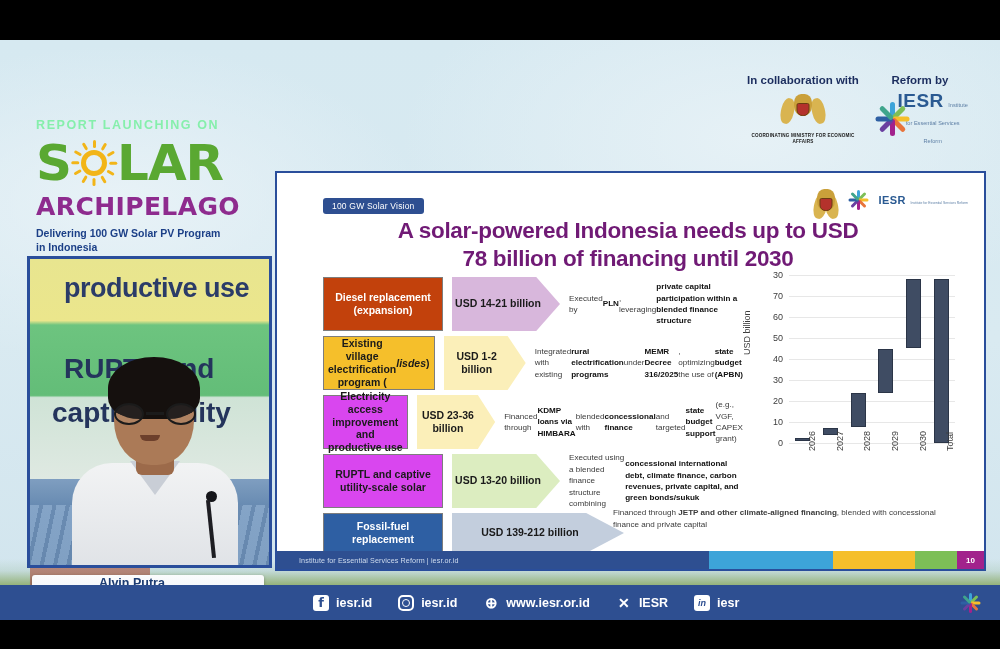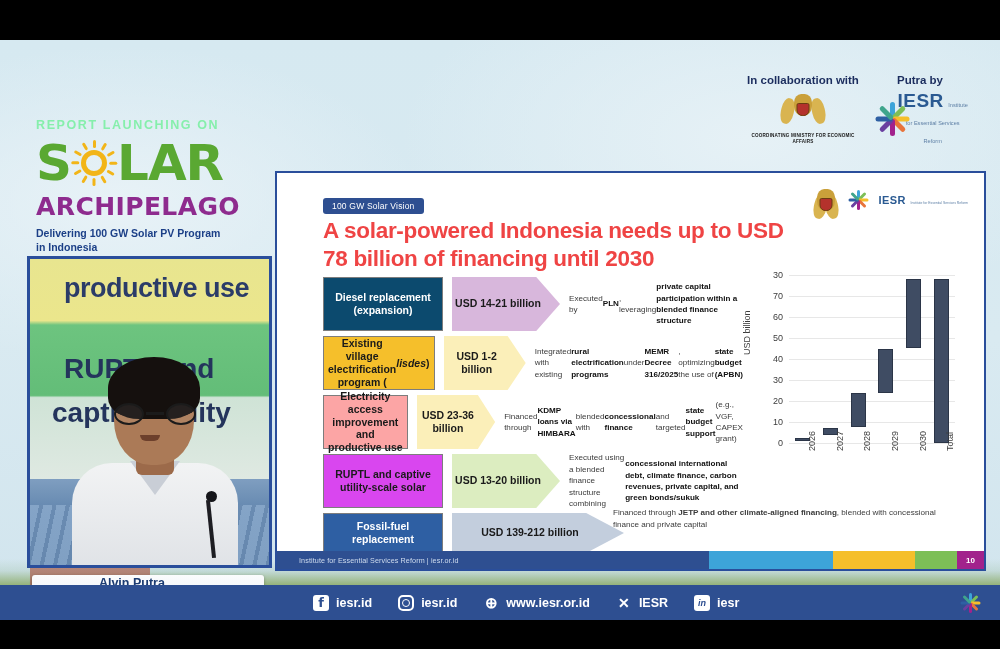--- a/index.html
+++ b/index.html
@@ -175,21 +175,21 @@
     font-size:8.5px; padding:3px 9px; border-radius:3px; letter-spacing:.2px;
   }
   .slide-logos{ position:absolute; right:16px; top:14px; display:flex; align-items:center; gap:8px;}
   .slide-logos .garuda{ width:26px; height:24px; margin:0;}
   .slide-logos .swirl{ width:23px; height:23px;}
   .slide-logos .swirl i{ left:10px; top:2px; width:3px; height:10px; transform-origin:1.5px 10px;}
   .slide-logos .iesr-txt-main{ font-size:11px;}
   .slide-logos .iesr-txt-sub{ font-size:3.4px;}
   .slide-title{
     position:absolute; left:46px; top:44px; width:610px;
-    font-size:22.5px; font-weight:700; color:#ef4444; line-height:1.26; letter-spacing:-.3px;
+    font-size:22.5px; font-weight:700; color:#701a75; line-height:1.26; letter-spacing:-.3px;text-align:center;
   }
 
   
   .rows{ position:absolute; left:46px; top:104px; width:420px; }
   .row{ display:flex; align-items:stretch; margin-bottom:5px; height:54px; }
   .row.last{ height:40px; }
   .cat{
     width:120px; border:1.5px solid #7d7d7d;
     display:flex; align-items:center; justify-content:center; text-align:center;
     font-size:10.5px; font-weight:700; line-height:1.22; padding:2px 4px;
@@ -298,21 +298,21 @@
     <div class="garuda">
       <span class="garuda-wing l"></span>
         <span class="garuda-wing r"></span>
       <span class="garuda-body"></span>
         <span class="garuda-shield"></span>
     </div>
     <div class="garuda-cap">COORDINATING MINISTRY FOR ECONOMIC AFFAIRS</div>
   </div>
 
   <div class="collab collab-b">
-    <div class="collab-label">Putra by</div>
+    <div class="collab-label">Reform by</div>
     <div class="iesr-logo">
       <span class="swirl">
         <i style="transform:rotate(0deg);background:#3da4d9"></i>
         <i style="transform:rotate(45deg);background:#7dbf57"></i>
         <i style="transform:rotate(90deg);background:#f5bf2b"></i>
         <i style="transform:rotate(135deg);background:#e8743b"></i>
         <i style="transform:rotate(180deg);background:#a2228c"></i>
         <i style="transform:rotate(225deg);background:#6a3fa0"></i>
         <i style="transform:rotate(270deg);background:#2e5fa3"></i>
         <i style="transform:rotate(315deg);background:#3fa58c"></i>
@@ -385,31 +385,31 @@
       </span>
     </div>
 
     <div class="slide-title">
       <div>A solar-powered Indonesia needs up to USD</div>
       <div>78 billion of financing until 2030</div>
     </div>
 
     <div class="rows" id="rows-host">
         <div class="row">
-          <div class="cat" style="background:#0c4a6e;color:#ffffff">Diesel replacement (expansion)</div>
+          <div class="cat" style="background:#c2410c;color:#ffffff">Diesel replacement (expansion)</div>
           <div class="amt" style="background:#d8b7dc">USD 14-21 billion</div>
           <div class="desc">Executed by <b>PLN</b>, leveraging <b>private capital participation within a blended finance structure</b></div>
         </div>
         <div class="row">
           <div class="cat" style="background:#f5bf2b;color:#1a1a1a">Existing village electrification program (<i>lisdes</i>)</div>
           <div class="amt" style="background:#fbefb9">USD 1-2 billion</div>
           <div class="desc">Integrated with existing <b>rural electrification programs</b> under <b>MEMR Decree 316/2025</b>, optimizing the use of <b>state budget (APBN)</b></div>
         </div>
         <div class="row">
-          <div class="cat" style="background:#fca5a5;color:#1a1a1a">Electricity access improvement and productive use</div>
+          <div class="cat" style="background:#d946ef;color:#1a1a1a">Electricity access improvement and productive use</div>
           <div class="amt" style="background:#fbefb9">USD 23-36 billion</div>
           <div class="desc">Financed through <b>KDMP loans via HIMBARA</b> blended with <b>concessional finance</b> and targeted <b>state budget support</b> (e.g., VGF, CAPEX grant)</div>
         </div>
         <div class="row">
           <div class="cat" style="background:#d946ef;color:#1a1a1a">RUPTL and captive utility-scale solar</div>
           <div class="amt" style="background:#dcedc0">USD 13-20 billion</div>
           <div class="desc">Executed using a blended finance structure combining <b>concessional international debt, climate finance, carbon revenues, private capital, and green bonds/sukuk</b></div>
         </div>
         <div class="row last">
           <div class="cat" style="background:#2e5fa3;color:#ffffff">Fossil-fuel replacement</div>

